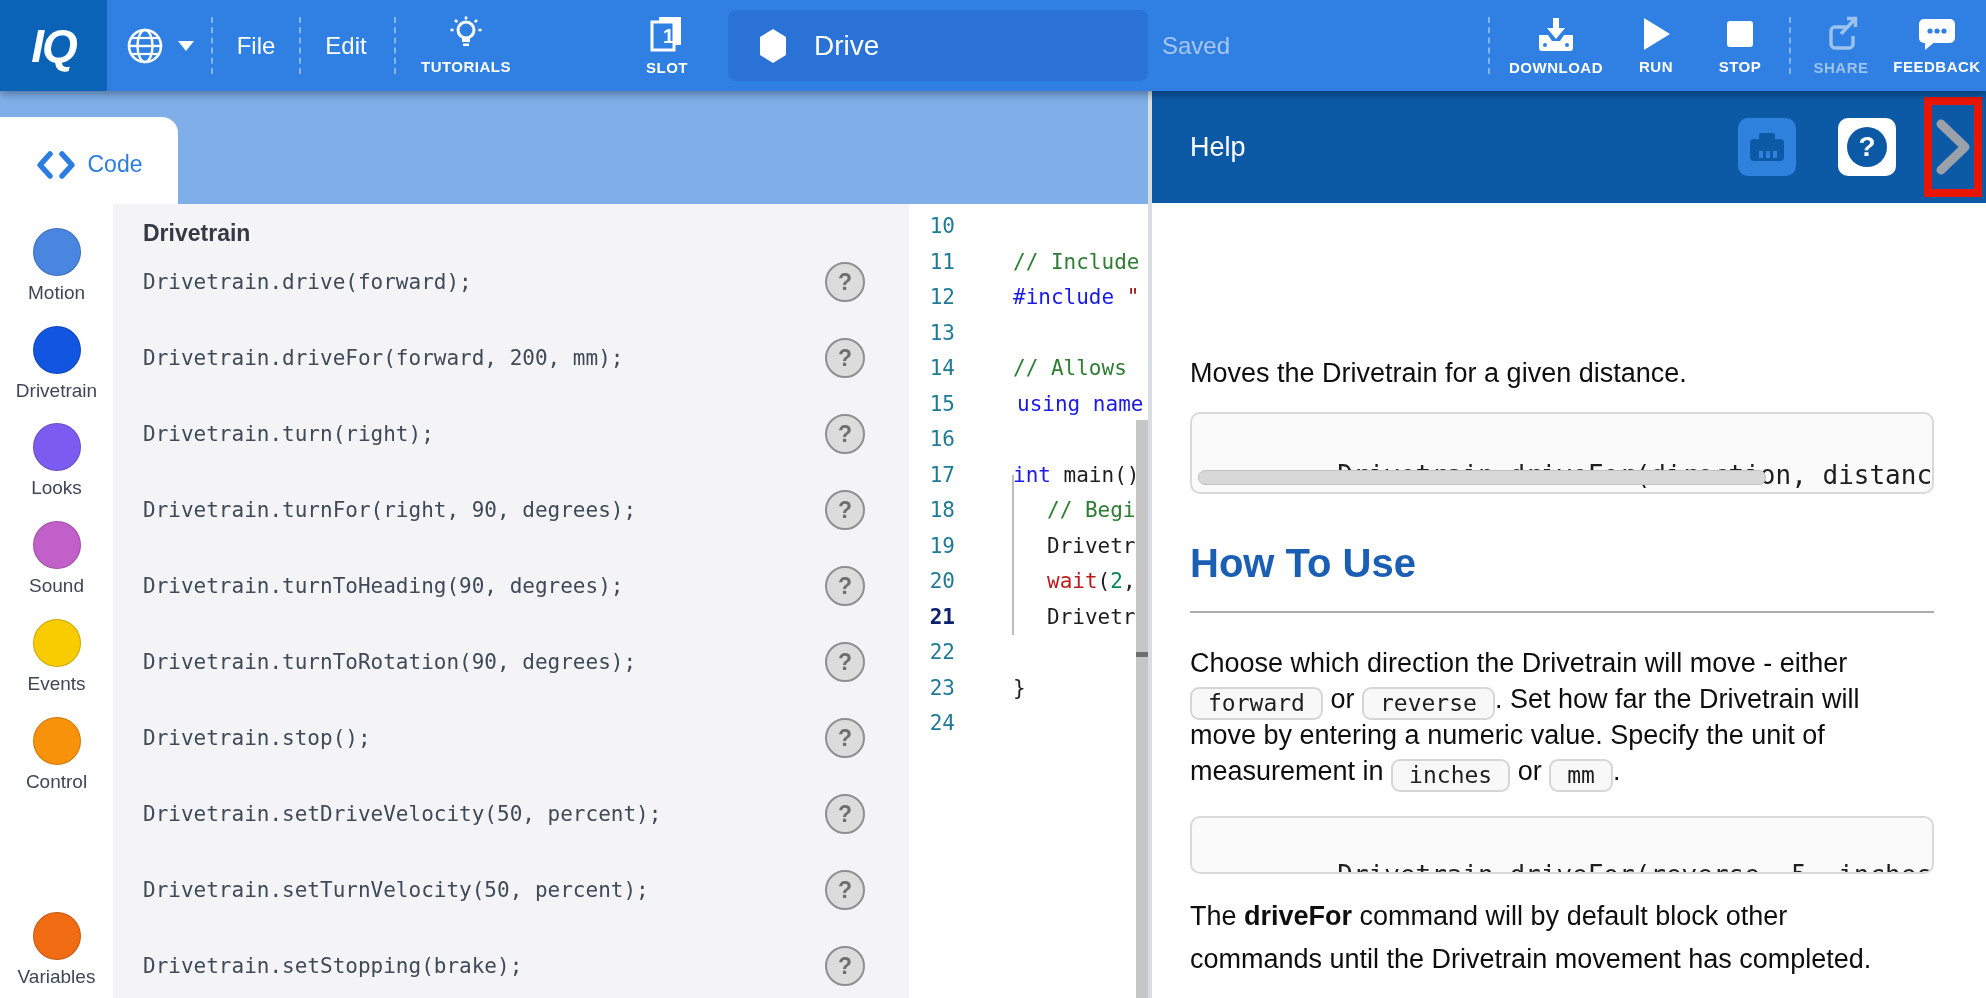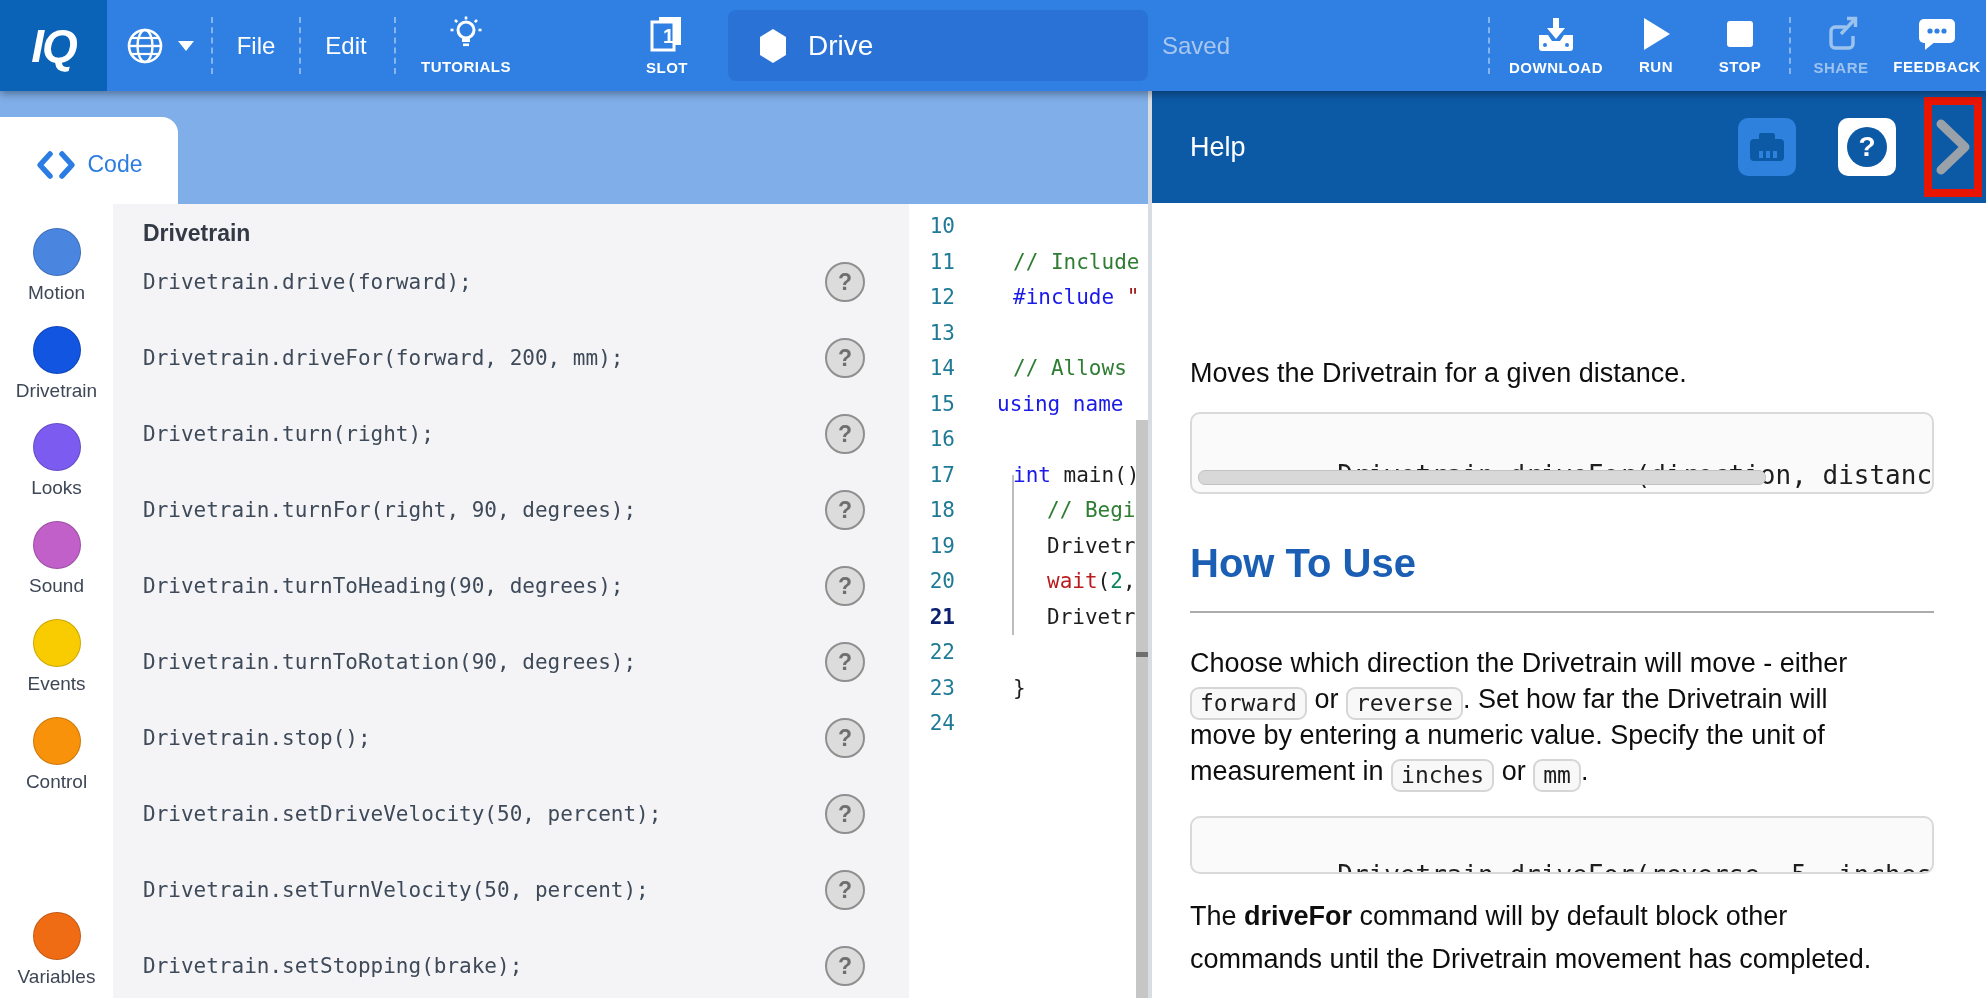--- a/index.html
+++ b/index.html
@@ -14,21 +14,21 @@
   .tb-sep{position:absolute;top:17px;height:57px;border-left:2px dashed rgba(255,255,255,.42);}
   .tb-menu{position:absolute;top:0;height:91px;display:flex;align-items:center;justify-content:center;
            font-size:24px;cursor:pointer;}
   .tb-group{position:absolute;top:0;height:91px;display:flex;flex-direction:column;
             align-items:center;justify-content:center;cursor:pointer;}
   .tb-label{font-size:15px;font-weight:bold;letter-spacing:.5px;margin-top:6px;}
   .caret{width:0;height:0;border-left:8px solid transparent;border-right:8px solid transparent;
          border-top:10px solid #fff;}
   #globe-wrap{position:absolute;left:124px;top:0;height:91px;display:flex;align-items:center;gap:12px;cursor:pointer;}
   #drive-btn{position:absolute;left:728px;top:10px;width:420px;height:71px;border-radius:8px;
-             background:#2A72D6;display:flex;align-items:center;padding-left:30px;gap:20px;
+             background:#2A72D6;display:flex;align-items:center;padding-left:30px;gap:26px;
              box-sizing:border-box;cursor:pointer;}
   #drive-btn .proj{font-size:28px;}
   #saved{position:absolute;left:1162px;top:0;height:91px;display:flex;align-items:center;
          font-size:24px;color:#A9C6EE;}
   .dim{color:#9CC2EE;text-align:right;}
   
   #subbar{position:absolute;left:0;top:91px;width:1152px;height:113px;background:#7FAEE9;}
   #codetab{position:absolute;left:0;top:117px;width:178px;height:87px;background:#fff;
            border-radius:0 16px 0 0;display:flex;align-items:center;justify-content:center;
            gap:12px;z-index:10;cursor:pointer;}
@@ -82,21 +82,21 @@
            border-radius:10px;box-sizing:border-box;font-family:"DejaVu Sans Mono",monospace;
            font-size:26px;color:#1E1E1E;white-space:pre;overflow:hidden;}
   #codebox1{top:209px;height:82px;padding:16px 0 0 20px;}
   #cb1-thumb{position:absolute;left:6px;bottom:7px;width:566px;height:13px;border-radius:7px;
              background:#D8D8D8;border:1px solid #C2C2C2;cursor:pointer;}
   #hb-h2{position:absolute;left:38px;top:338px;font-size:40px;font-weight:bold;color:#1B5FB5;}
   #hb-hr{position:absolute;left:38px;top:408px;width:744px;height:2px;background:#ACACAC;}
   #hb-usage{position:absolute;left:38px;top:442px;font-size:27px;}
   .usage-line{height:36px;line-height:36px;white-space:pre;}
   .chip{display:inline-block;font-family:"DejaVu Sans Mono",monospace;font-size:23px;
-        background:#F8F8F8;border:2px solid #D6D6D6;border-radius:9px;padding:0 8px;
+        background:#F8F8F8;border:2px solid #D6D6D6;border-radius:9px;padding:0 16px;
         line-height:29px;vertical-align:-3px;color:#1E1E1E;}
   #codebox2{top:613px;height:58px;padding:12px 0 0 20px;}
   #hb-note{position:absolute;left:38px;top:692px;font-size:27px;line-height:43px;}
   .b{font-weight:bold;}
   svg{display:block;}
 </style>
 </head>
 <body>
 
 <div id="screen">
@@ -351,21 +351,21 @@
       </div>
       <div class="ed-line" style="top: 110.5px;">
         <span class="ed-num">13</span>
       </div>
       <div class="ed-line" style="top: 146px;">
         <span class="ed-num">14</span>
         <span class="ed-code" style="left: 104px;"><span class="tok-com">// Allows</span></span>
       </div>
       <div class="ed-line" style="top: 181.5px;">
         <span class="ed-num">15</span>
-        <span class="ed-code" style="left: 88px;"><span class="tok-kw">using name</span></span>
+        <span class="ed-code" style="left: 108px;"><span class="tok-kw">using name</span></span>
       </div>
       <div class="ed-line" style="top: 217px;">
         <span class="ed-num">16</span>
       </div>
       <div class="ed-line" style="top: 252.5px;">
         <span class="ed-num">17</span>
         <span class="ed-code" style="left: 104px;"><span class="tok-kw">int</span><span class="tok-pln"> main()</span></span>
       </div>
       <div class="ed-line" style="top: 288px;">
         <span class="ed-num">18</span>

